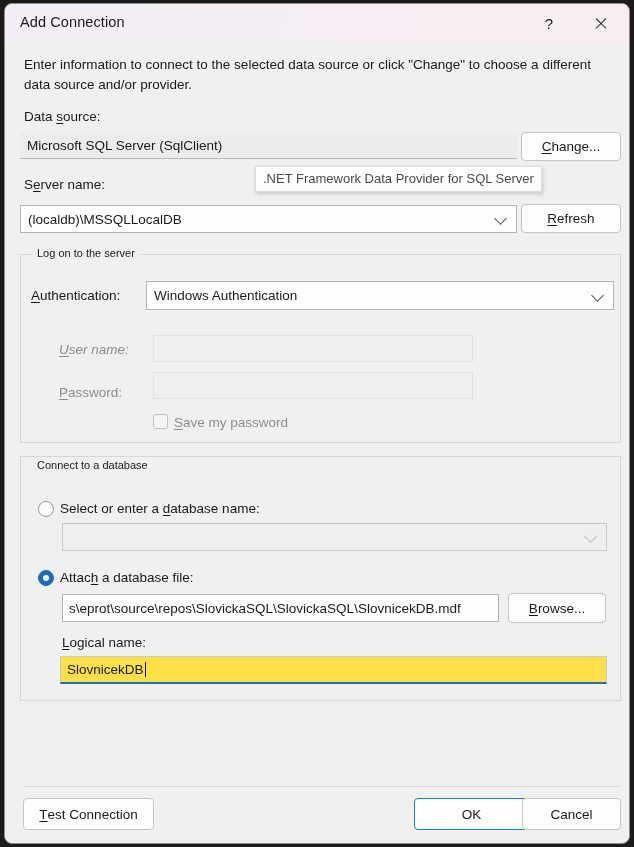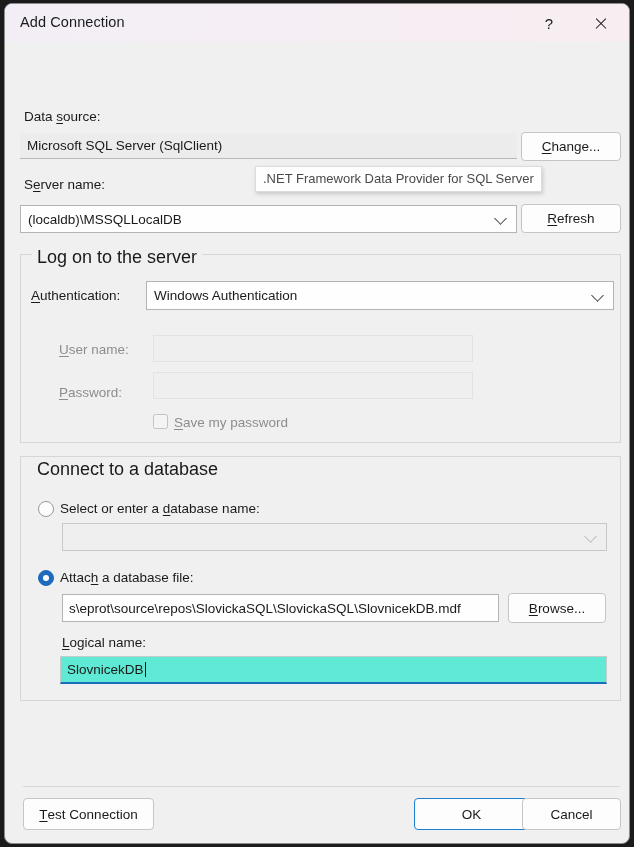--- a/index.html
+++ b/index.html
@@ -121,21 +121,21 @@
     white-space: nowrap;
   }
   .textbox.disabled {
     background: #efefef;
     border-color: #e2e2e2;
     color: #8d8d8d;
   }
   .textbox.focused {
     border: 1px solid #c9c9c9;
     border-bottom: 2px solid #1d6bbd;
-    background: #5eead4;
+    background: #fde047;
   }
   .caret {
     display: inline-block;
     width: 1px;
     height: 15px;
     background: #111;
     margin-left: 1px;
   }
   .combo {
     position: absolute;
@@ -192,21 +192,21 @@
 
   
   .group {
     position: absolute;
     border: 1px solid #d6d6d6;
     box-sizing: border-box;
   }
   .group-title {
     position: absolute;
     background: #f0f0f0;
-    font-size: 18px;
+    font-size: 11px;
     color: #1a1a1a;
     padding: 0 5px;
     white-space: nowrap;
   }
 
   
   .radio {
     position: absolute;
     width: 16px;
     height: 16px;
@@ -266,20 +266,21 @@
   <div class="titlebar">
     <div class="title-text">Add Connection</div>
     <div class="title-btn help">
       <span>?</span>
     </div>
     <div class="title-btn close">
       <span class="xglyph"></span>
     </div>
   </div>
 
+  <div class="intro">Enter information to connect to the selected data source or click "Change" to choose a different data source and/or provider.</div>
 
   <div class="lbl" style="left:19px; top:105px;">Data <u class="ak">s</u>ource:</div>
   <div class="flatfield" style="left:15px; top:129px; width:497px; height:26px;">Microsoft SQL Server (SqlClient)</div>
   <div class="btn" style="left:516px; top:128px; width:100px; height:29px;"><u class="ak">C</u>hange...</div>
 
   <div class="tooltip" style="left:250px; top:162px;">.NET Framework Data Provider for SQL Server</div>
 
   <div class="lbl" style="left:19px; top:173px;">S<u class="ak">e</u>rver name:</div>
   <div class="combo" style="left:15px; top:201px; width:497px; height:28px;">
     <span>(localdb)\MSSQLLocalDB</span>
@@ -289,21 +290,21 @@
 
   <div class="group" style="left:15px; top:250px; width:601px; height:189px;"></div>
   <div class="group-title" style="left:27px; top:243px;">Log on to the server</div>
 
   <div class="lbl" style="left:26px; top:284px;"><u class="ak">A</u>uthentication:</div>
   <div class="combo" style="left:141px; top:277px; width:468px; height:29px;">
     <span>Windows Authentication</span>
     <span class="chev"></span>
   </div>
 
-  <div class="lbl dim" style="left:54px; top:338px;"><u class="ak">U</u>ser name:</div>
+  <div class="lbl dim" style="left:54px; top:338px;font-style:italic;"><u class="ak">U</u>ser name:</div>
   <div class="textbox disabled" style="left:148px; top:331px; width:320px; height:27px;"></div>
 
   <div class="lbl dim" style="left:54px; top:381px;"><u class="ak">P</u>assword:</div>
   <div class="textbox disabled" style="left:148px; top:368px; width:320px; height:27px;"></div>
 
   <div class="checkbox" style="left:148px; top:410px;"></div>
   <div class="lbl dim" style="left:169px; top:411px;"><u class="ak">S</u>ave my password</div>
 
   <div class="group" style="left:15px; top:452px; width:601px; height:245px;"></div>
   <div class="group-title" style="left:27px; top:455px;">Connect to a database</div>

